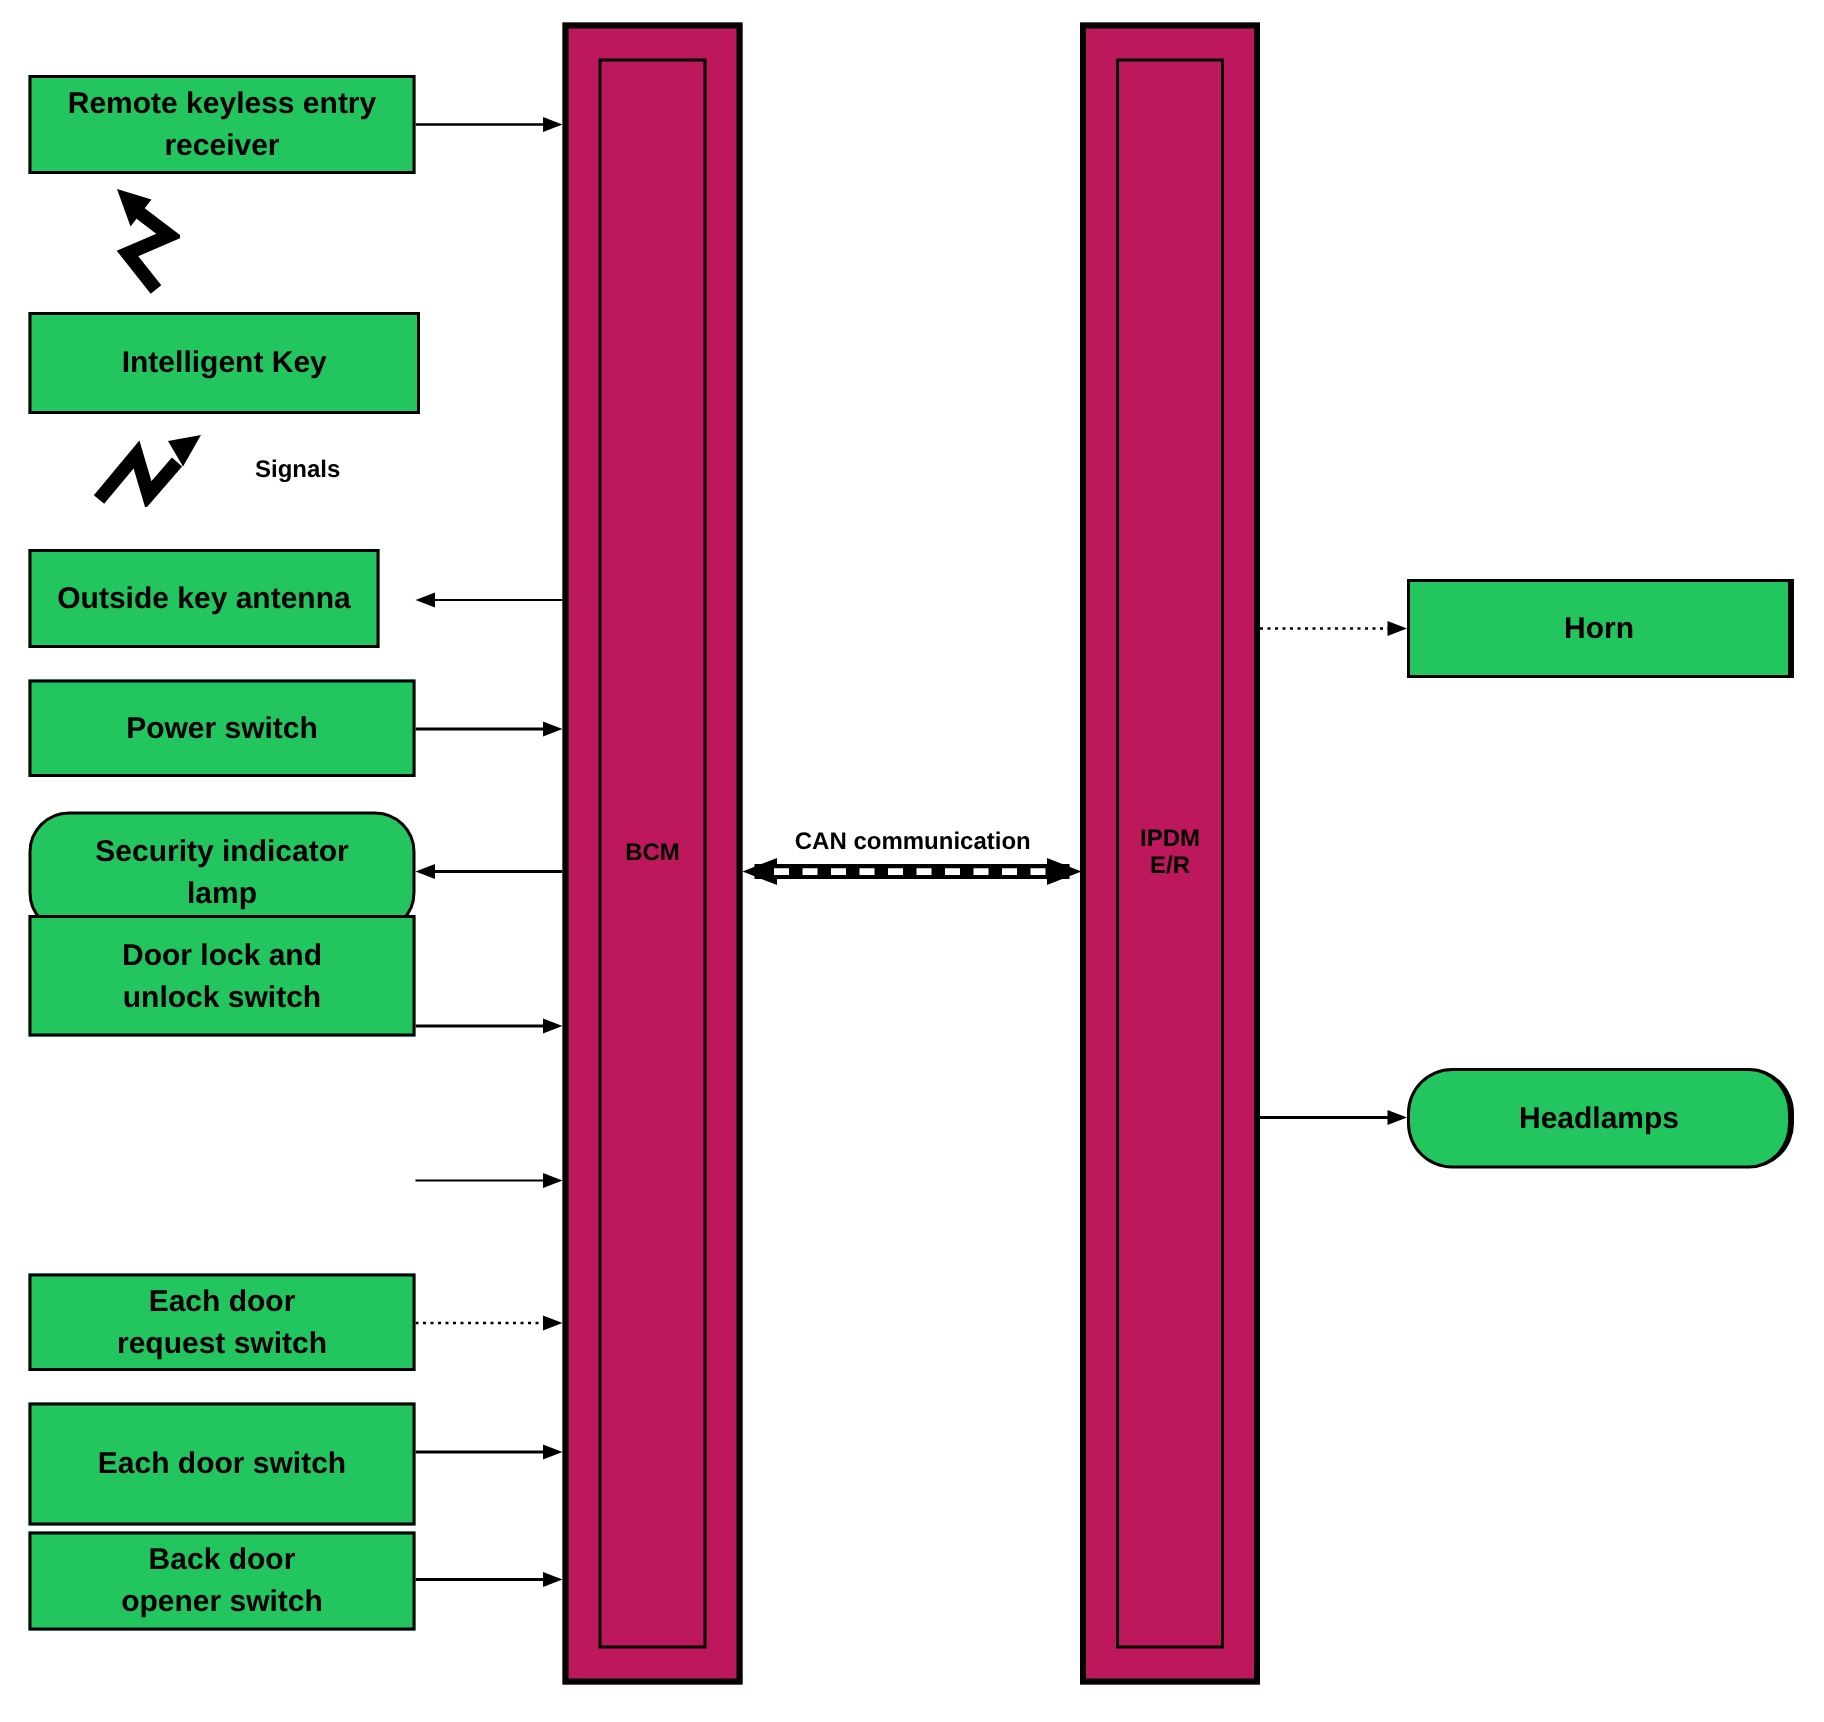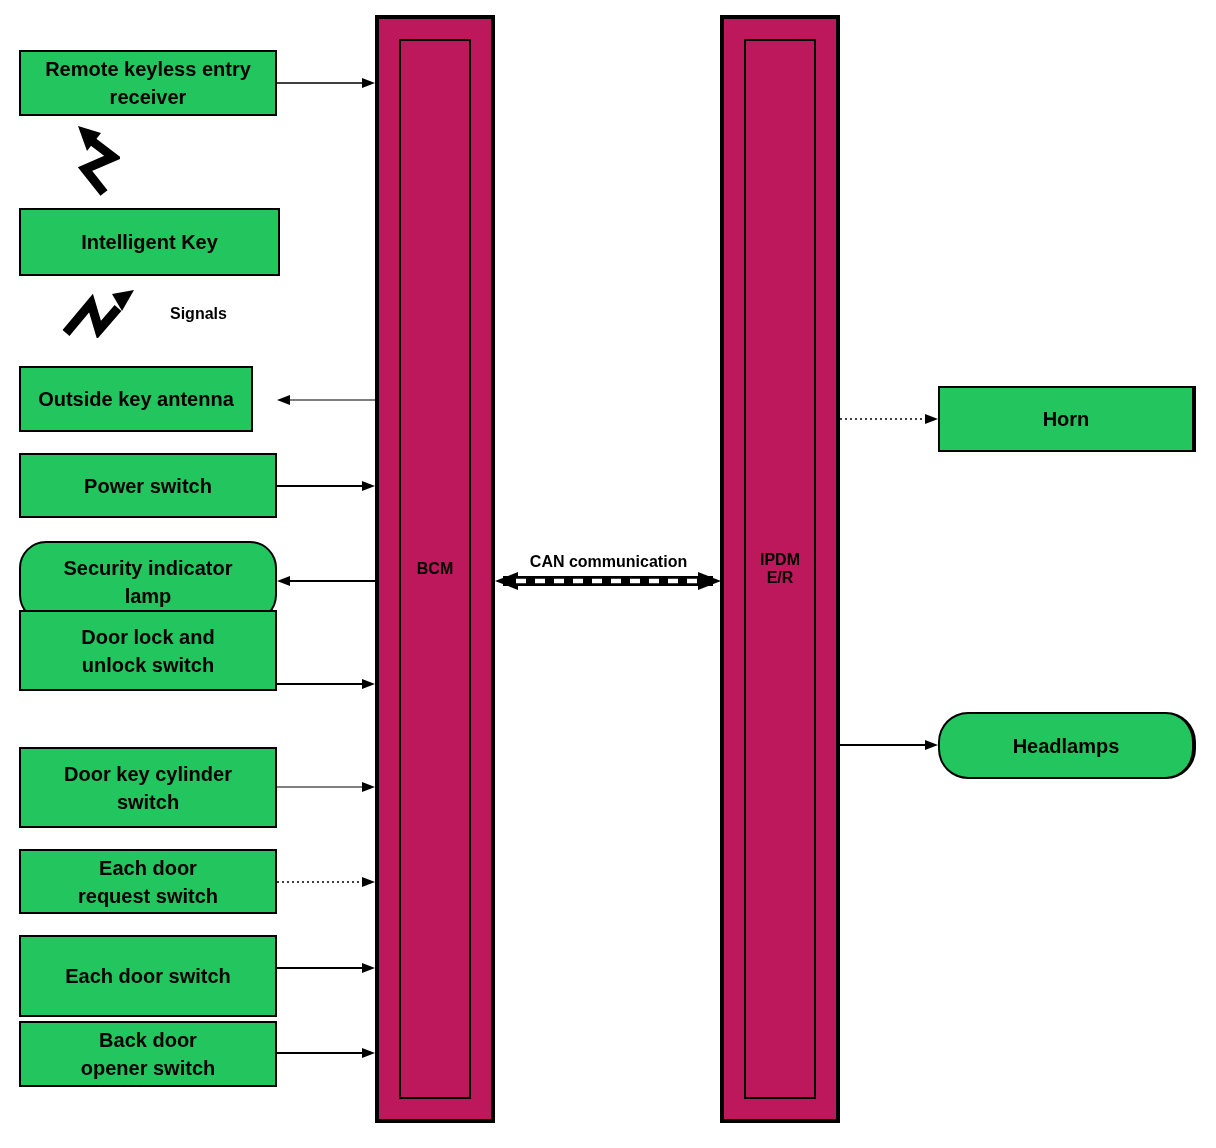--- a/index.html
+++ b/index.html
@@ -142,22 +142,20 @@
   <div class="box" style="left:19px; top:366px; width:234px; height:66px;">Outside key antenna</div>
 
   <div class="box" style="left:19px; top:453px; width:258px; height:65px;">Power switch</div>
 
   <div class="box" style="left:19px; top:541px; width:258px; height:81px;border-radius:27px;">Security indicator
 lamp</div>
 
   <div class="box" style="left:19px; top:610px; width:258px; height:81px;">Door lock and
 unlock switch</div>
 
-  <div class="box" style="left:19px; top:747px; width:258px; height:81px;">Door key cylinder
-switch</div>
 
   <div class="box" style="left:19px; top:849px; width:258px; height:65px;">Each door
 request switch</div>
 
   <div class="box" style="left:19px; top:935px; width:258px; height:82px;">Each door switch</div>
 
   <div class="box" style="left:19px; top:1021px; width:258px; height:66px;text-align:center;">Back door
 opener switch</div>
 
   <svg class="bolt" style="left:70px; top:124px;" width="50" height="74" viewBox="0 0 50 74">

